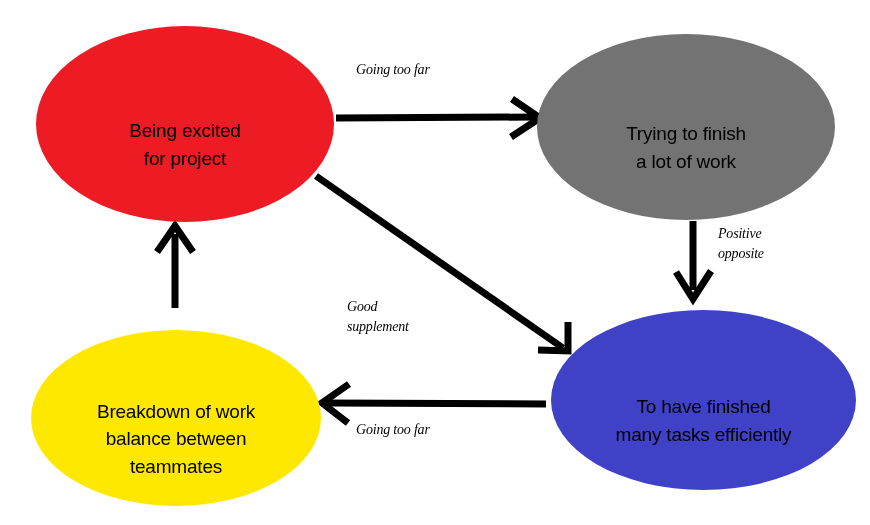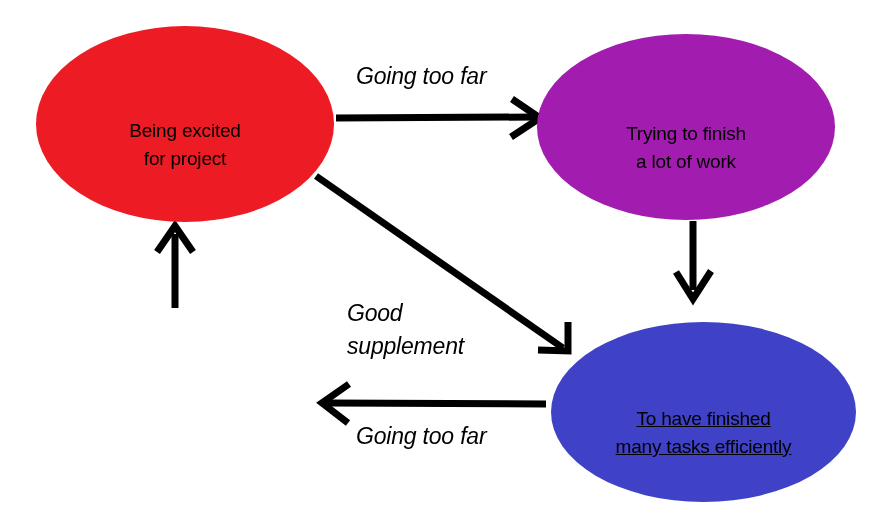--- a/index.html
+++ b/index.html
@@ -41,31 +41,31 @@
     font-size: 19px;
     line-height: 1.45;
     letter-spacing: -0.2px;
     white-space: pre-line;
     padding: 0 8px;
     margin-top: 42px;
   }
   .edge-label {
     position: absolute;
     color: #000000;
-    font-family: Liberation Sans, sans-serif;
+    font-family: Liberation Serif, serif;
     font-style: italic;
-    font-size: 23px;
+    font-size: 14px;
     line-height: 1.42;
     letter-spacing: -0.2px;
     white-space: pre-line;
   }
   
   #node-excited   { left: 36px;  top: 26px;  width: 298px; height: 196px; }
   #node-trying    { left: 537px; top: 34px;  width: 298px; height: 186px; }
-  #node-finished  { left: 551px; top: 322px; width: 305px; height: 180px; text-decoration: underline; }
+  #node-finished  { left: 551px; top: 310px; width: 305px; height: 180px; }
   #node-breakdown { left: 31px;  top: 330px; width: 290px; height: 176px; }
 
   
   #label-going-too-far-top { left: 356px; top: 60px;  }
   #label-positive-opposite { left: 718px; top: 224px; }
   #label-good-supplement   { left: 347px; top: 249px; margin-top: 48px; }
   #label-experiences       { left: 40px;  top: 242px; }
   #label-going-too-far-bot { left: 356px; top: 420px; }
 </style>
 </head>
@@ -99,33 +99,40 @@
       <path d="M 175 308 L 175 234" stroke="#000000" stroke-width="7" fill="none" stroke-linecap="butt"></path>
       <path d="M 157 252 L 175 226 L 193 252" stroke="#000000" stroke-width="7" fill="none" stroke-linecap="butt" stroke-linejoin="miter"></path>
     </g>
   </svg>
 
   <div class="node" id="node-excited" style="background:#ED1C24">
     <span class="node-label">Being excited
 for project</span>
   </div>
 
-  <div class="node" id="node-trying" style="background:#a21caf">
+  <div class="node" id="node-trying" style="background:#737373">
     <span class="node-label">Trying to finish
 a lot of work</span>
   </div>
 
   <div class="node" id="node-finished" style="background:#3F41C6">
     <span class="node-label">To have finished
 many tasks efficiently</span>
   </div>
 
+  <div class="node" id="node-breakdown" style="background:#FFE800">
+    <span class="node-label">Breakdown of work
+balance between
+teammates</span>
+  </div>
 
   <div class="edge-label" id="label-going-too-far-top">Going too far</div>
 
+  <div class="edge-label" id="label-positive-opposite">Positive
+opposite</div>
 
   <div class="edge-label" id="label-good-supplement">Good
 supplement</div>
 
   <div class="edge-label" id="label-going-too-far-bot">Going too far</div>
 
 
 </div>
 
 </body></html>

